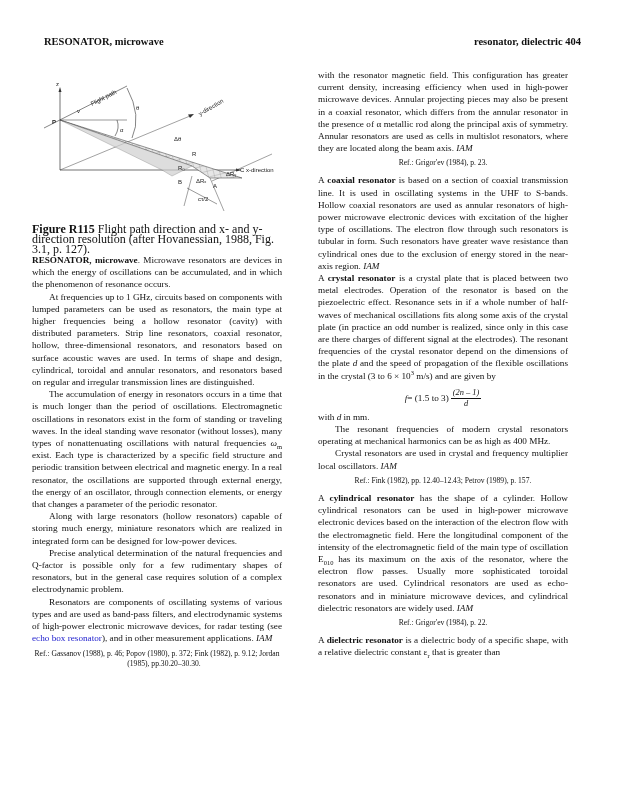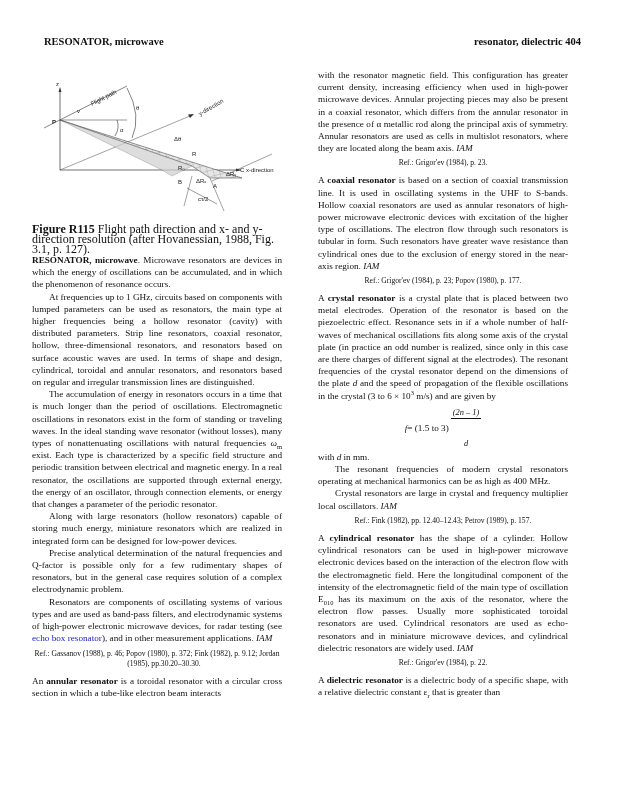--- a/index.html
+++ b/index.html
@@ -30,21 +30,21 @@
     b { font-weight: bold; }
     i { font-style: italic; }
     .link { color: #1a1acc; font-weight: normal; }
     .figure { width: 250px; height: 158px; position: relative; }
     .figure svg { position: absolute; left: 0; top: 0; }
     .caption { font-size: 12px; line-height: 10px; margin: 4px 0 10px 0; text-align: left; }
     .formula {
       text-align: center; margin: 6px 0 2px 0; font-style: italic; font-size: 9.2px;
       display: flex; justify-content: center; align-items: center;
     }
-    .frac { display: inline-flex; flex-direction: column; align-items: center; margin-left: 2px; font-size: 8.4px; line-height: 10px; gap: 20px; }
+    .frac { display: inline-flex; flex-direction: column; align-items: center; margin-left: 2px; font-size: 8.4px; line-height: 10px; }
     .frac .num { border-bottom: 0.8px solid #111; padding: 0 2px; }
     .fig-label { font-family: "Liberation Sans", "DejaVu Sans", sans-serif; font-size: 6px; fill: #222; }
     sup, sub { font-size: 6.5px; line-height: 0; }
   </style>
 </head>
 <body>
 
 <div class="running-head">
   <span>RESONATOR, microwave</span>
   <span class="right">
@@ -107,41 +107,39 @@
   </div>
   <p class="caption"><b>Figure R115</b><span> Flight path direction and x- and y-direction resolution (after Hovanessian, 1988, Fig. 3.1, p. 127).</span></p>
 
   <p><b>RESONATOR, microwave</b><span>. Microwave resonators are devices in which the energy of oscillations can be accumulated, and in which the phenomenon of resonance occurs.</span></p>
   <p class="indent">At frequencies up to 1 GHz, circuits based on components with lumped parameters can be used as resonators, the main type at higher frequencies being a hollow resonator (cavity) with distributed parameters. Strip line resonators, coaxial resonator, hollow, three-dimensional resonators, and resonators based on surface acoustic waves are used. In terms of shape and design, cylindrical, toroidal and annular resonators, and resonators based on regular and irregular transmission lines are distinguished.</p>
   <p class="indent"><span>The accumulation of energy in resonators occurs in a time that is much longer than the period of oscillations. Electromagnetic oscillations in resonators exist in the form of standing or traveling waves. In the ideal standing wave resonator (without losses), many types of nonattenuating oscillations with natural frequencies </span><i>ω</i><sub>m</sub><span> exist. Each type is characterized by a specific field structure and periodic transition between electrical and magnetic energy. In a real resonator, the oscillations are supported through external energy, the energy of an oscillator, through connection elements, or energy that changes a parameter of the periodic resonator.</span></p>
   <p class="indent">Along with large resonators (hollow resonators) capable of storing much energy, miniature resonators which are realized in integrated form can be designed for low-power devices.</p>
   <p class="indent">Precise analytical determination of the natural frequencies and Q-factor is possible only for a few rudimentary shapes of resonators, but in the general case requires solution of a complex electrodynamic problem.</p>
   <p class="indent"><span>Resonators are components of oscillating systems of various types and are used as band-pass filters, and electrodynamic systems of high-power electronic microwave devices, for radar testing (see </span><span class="link">echo box resonator</span><span>), and in other measurement applications. </span><i>IAM</i></p>
   <p class="ref">Ref.: Gassanov (1988), p. 46; Popov (1980), p. 372; Fink (1982), p. 9.12; Jordan (1985), pp.30.20–30.30.</p>
-  <p class="entry"><span>An </span><b>annular resonator</b><span> is a toroidal resonator with a circular cross section in which a tube-like electron beam interacts</span></p>
 </div>
 
 <div class="col right">
   <p><span>with the resonator magnetic field. This configuration has greater current density, increasing efficiency when used in high-power microwave devices. Annular projecting pieces may also be present in a coaxial resonator, which differs from the annular resonator in the presence of α metallic rod along the principal axis of symmetry. Annular resonators are used as cells in multislot resonators, where they are located along the beam axis. </span><i>IAM</i></p>
   <p class="ref">Ref.: Grigor'ev (1984), p. 23.</p>
 
   <p><span>A </span><b>coaxial resonator</b><span> is based on a section of coaxial transmission line. It is used in oscillating systems in the UHF to S-bands. Hollow coaxial resonators are used as annular resonators of high-power microwave electronic devices with excitation of the higher type of oscillations. The electron flow through such resonators is tubular in form. Such resonators have greater wave resistance than cylindrical ones due to the exclusion of energy stored in the near-axis region. </span><i>IAM</i></p>
-  <p class="ref">Ref.: Grigor'ev (1984), p. 23; Popov (1980), p. 177.</p>
 
   <p><span>A </span><b>crystal resonator</b><span> is a crystal plate that is placed between two metal electrodes. Operation of the resonator is based on the piezoelectric effect. Resonance sets in if a whole number of half-waves of mechanical oscillations fits along some axis of the crystal plate (in practice an odd number is realized, since only in this case are there charges of different signal at the electrodes). The resonant frequencies of the crystal resonator depend on the dimensions of the plate </span><i>d</i><span> and the speed of propagation of the flexible oscillations in the crystal (3 to 6 × 10</span><sup>3</sup><span> m/s) and are given by</span></p>
   <div class="formula">
     <span>f</span>
     <span style="font-style:normal"> = (1.5 to 3)</span>
     <span class="frac">
       <span class="num">(2n – 1)</span>
       <span>d</span>
     </span>
   </div>
   <p><span>with </span><i>d</i><span> in mm.</span></p>
   <p class="indent">The resonant frequencies of modern crystal resonators operating at mechanical harmonics can be as high as 400 MHz.</p>
-  <p class="indent"><span>Crystal resonators are large in crystal and frequency multiplier local oscillators. </span><i>IAM</i></p>
+  <p class="indent"><span>Crystal resonators are used in crystal and frequency multiplier local oscillators. </span><i>IAM</i></p>
   <p class="ref">Ref.: Fink (1982), pp. 12.40–12.43; Petrov (1989), p. 157.</p>
 
   <p><span>A </span><b>cylindrical resonator</b><span> has the shape of a cylinder. Hollow cylindrical resonators can be used in high-power microwave electronic devices based on the interaction of the electron flow with the electromagnetic field. Here the longitudinal component of the intensity of the electromagnetic field of the main type of oscillation E</span><sub>010</sub><span> has its maximum on the axis of the resonator, where the electron flow passes. Usually more sophisticated toroidal resonators are used. Cylindrical resonators are used as echo-resonators and in miniature microwave devices, and cylindrical dielectric resonators are widely used. </span><i>IAM</i></p>
   <p class="ref">Ref.: Grigor'ev (1984), p. 22.</p>
 
   <p><span>A </span><b>dielectric resonator</b><span> is a dielectric body of a specific shape, with a relative dielectric constant ε</span><sub>r</sub><span> that is greater than</span></p>
 </div>
 
 </body></html>

